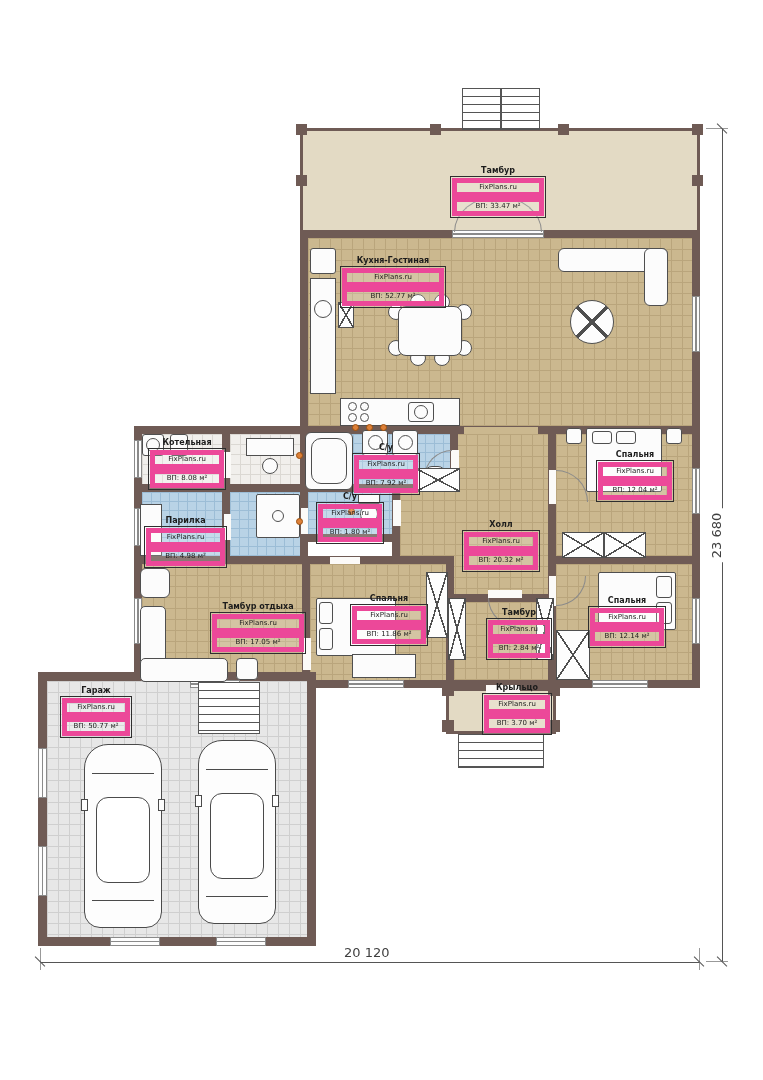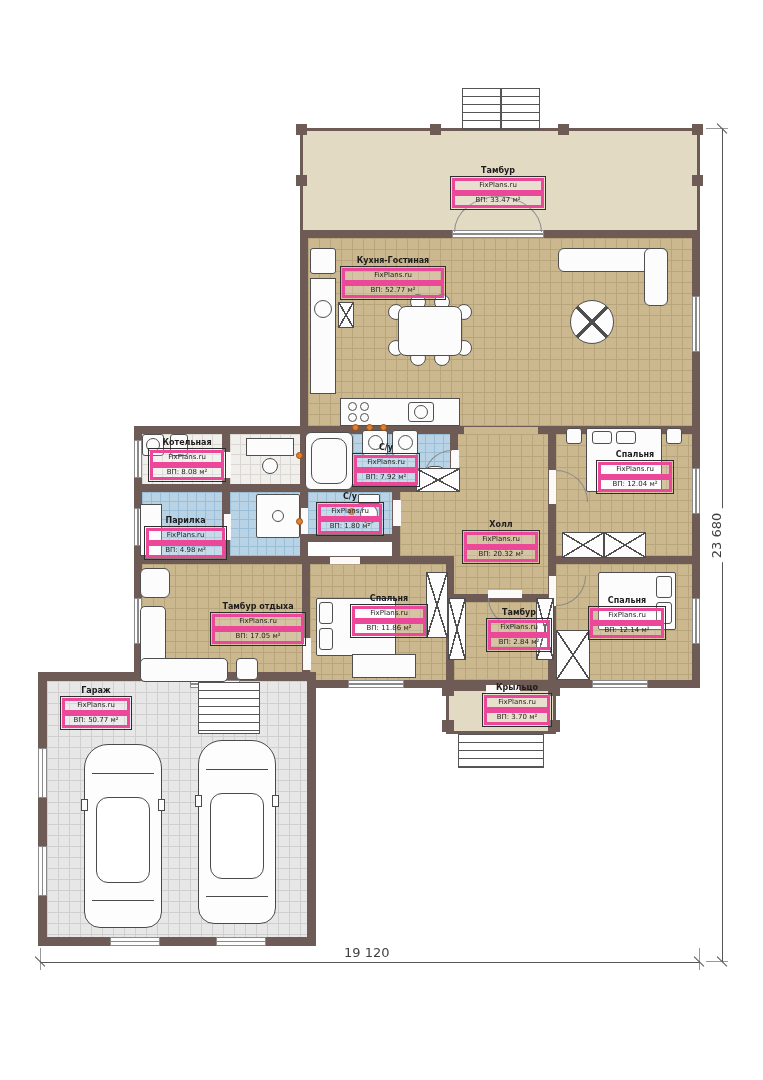--- a/index.html
+++ b/index.html
@@ -32,21 +32,21 @@
   .dot{position:absolute;width:7px;height:7px;border-radius:50%;background:#dd8038;border:1px solid #9c500f;box-sizing:border-box;}
   .arc{position:absolute;box-sizing:border-box;border:1px solid #8a8a8a;}
   .arc.tl{border-radius:100% 0 0 0;border-width:1px 0 0 1px;}
   .arc.tr{border-radius:0 100% 0 0;border-width:1px 1px 0 0;}
   .arc.bl{border-radius:0 0 0 100%;border-width:0 0 1px 1px;}
   .arc.br{border-radius:0 0 100% 0;border-width:0 1px 1px 0;}
   
   .rlabel{position:absolute;text-align:center;color:#1c1c1c;z-index:30;}
   .rlabel .name{font-size:8px;font-weight:bold;line-height:10px;white-space:nowrap;}
   .rlabel .lbox{border:1px solid #2e2e2e;padding:1px;background:rgba(255,255,255,0.18);}
-  .rlabel .row{border:3px solid #ec4899;font-size:7px;line-height:9px;margin:0;white-space:nowrap;padding:0 2px;}
+  .rlabel .row{border:5px solid #ec4899;font-size:7px;line-height:9px;margin:0;white-space:nowrap;padding:0 2px;}
   .rlabel .row + .row{margin-top:0;}
   
   .car{position:absolute;box-sizing:border-box;background:#fdfdfd;border:1.5px solid #4a4a4a;border-radius:24px 24px 16px 16px;}
   .car .roof{position:absolute;left:11px;right:11px;top:52px;height:84px;border:1px solid #4a4a4a;border-radius:12px;background:#ffffff;}
   .car .hood{position:absolute;left:7px;right:7px;top:28px;border-top:1px solid #4a4a4a;height:0;}
   .car .trunk{position:absolute;left:7px;right:7px;bottom:26px;border-top:1px solid #4a4a4a;height:0;}
   .car .mirl{position:absolute;left:-4px;top:54px;width:5px;height:10px;background:#fdfdfd;border:1px solid #4a4a4a;}
   .car .mirr{position:absolute;right:-4px;top:54px;width:5px;height:10px;background:#fdfdfd;border:1px solid #4a4a4a;}
   
   .dim-line-h{position:absolute;border-top:1px solid #555;height:0;}
@@ -326,21 +326,21 @@
         <div class="row">FixPlans.ru</div>
     <div class="row">ВП: 50.77 м²</div>
       </div>
   </div>
 
   <div class="dim-line-h" style="left:40px;top:962px;width:660px;"></div>
   <div class="ext" style="left:40px;top:948px;width:1px;height:22px;"></div>
   <div class="ext" style="left:699px;top:948px;width:1px;height:22px;"></div>
   <div class="tick" style="left:33px;top:961px;"></div>
   <div class="tick" style="left:692px;top:961px;"></div>
-  <div class="dim-text" style="left:340px;top:945px;">19 120</div>
+  <div class="dim-text" style="left:340px;top:945px;">20 120</div>
 
   <div class="dim-line-v" style="left:722px;top:128px;height:834px;"></div>
   <div class="ext" style="left:706px;top:128px;width:22px;height:1px;"></div>
   <div class="ext" style="left:706px;top:961px;width:22px;height:1px;"></div>
   <div class="tick" style="left:715px;top:128px;"></div>
   <div class="tick" style="left:715px;top:961px;"></div>
   <div class="dim-text" style="left:690px;top:528px;transform:rotate(-90deg);transform-origin:center;">23 680</div>
 
 </div>
 

